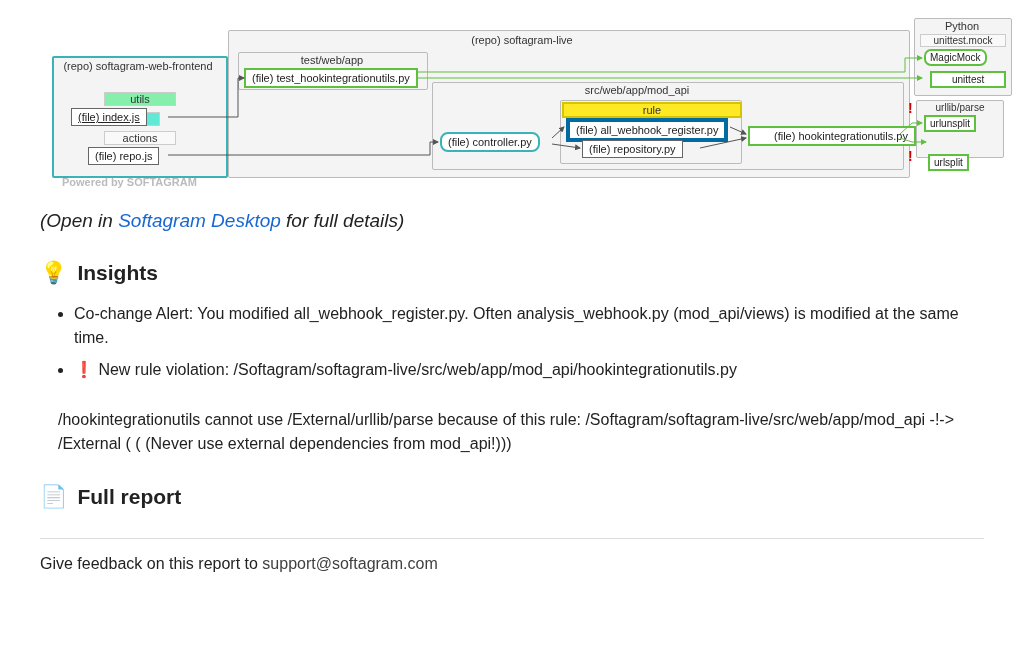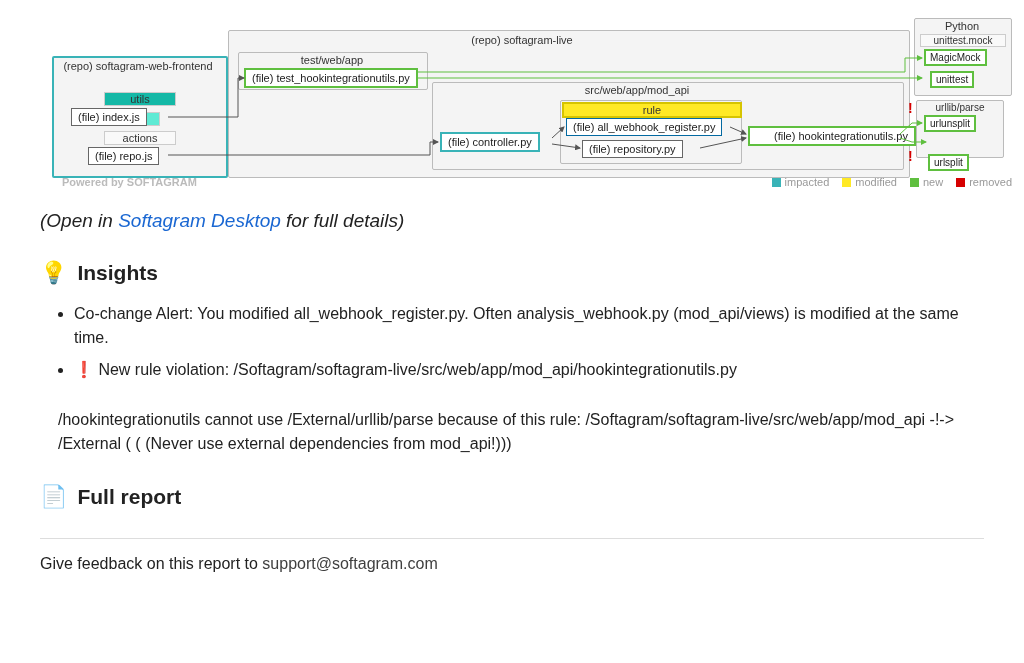--- a/index.html
+++ b/index.html
@@ -5,21 +5,21 @@
   html,body{margin:0;padding:0;font-family:-apple-system,BlinkMacSystemFont,"Segoe UI",Helvetica,Arial,sans-serif;color:#222;background:#fff;}
   body{width:1024px;}
   .diagram{position:relative;width:1024px;height:190px;}
   .box{position:absolute;border:1px solid #999;background:#fff;font-size:11px;text-align:center;border-radius:2px;}
   .outer{background:#f4f4f4;border:1px solid #bbb;}
   .hdr{position:absolute;font-size:11px;text-align:center;color:#333;}
   .node{position:absolute;border:1px solid #666;background:#fff;font-size:11px;padding:2px 6px;white-space:nowrap;}
   .teal{border:2px solid #39b3b7;}
   .greenb{border:2px solid #5fbf3f;}
   .yellowbg{background:#ffe925;border:2px solid #d6c400;}
-  .yellowb{border:1px solid #0369a1;}
+  .yellowb{border:4px solid #0369a1;}
   .excl{position:absolute;color:#d60000;font-weight:bold;font-size:14px;}
   .powered{position:absolute;font-size:11px;color:#bbb;font-weight:600;}
   .legend{position:absolute;font-size:11px;}
   .lg{display:inline-flex;align-items:center;margin-left:10px;color:#999;}
   .sq{display:inline-block;width:9px;height:9px;margin-right:4px;}
   .content{padding:0 40px 20px 40px;}
   .open-in{font-style:italic;font-size:19px;margin:20px 0 28px 0;}
   .open-in a{color:#1a67d2;text-decoration:none;}
   h2{font-size:21px;margin:0 0 16px 0;display:flex;align-items:center;}
   h2 .ico{margin-right:10px;font-size:22px;}
@@ -33,48 +33,48 @@
   svg.arrows{position:absolute;left:0;top:0;pointer-events:none;}
 </style>
 </head>
 <body>
 
 <div class="diagram">
 
   <div class="box outer teal" style="left:52px;top:56px;width:172px;height:118px;"></div>
   <div class="hdr" style="left:54px;top:60px;width:168px;">(repo) softagram-web-frontend</div>
   <div class="hdr" style="left:88px;top:76px;width:70px;border:1px solid #ccc;background:#5eead4;margin-top:36px;">src</div>
-  <div class="hdr" style="left:104px;top:92px;width:70px;border:1px solid #ccc;background:#14b8a6;">utils</div>
-  <div class="node" style="left:71px;top:108px;">(file) index.js</div>
+  <div class="hdr" style="left:104px;top:92px;width:70px;border:1px solid #ccc;background:#86efac;">utils</div>
+  <div class="node" style="left:71px;top:108px;text-decoration:underline;">(file) index.js</div>
   <div class="hdr" style="left:104px;top:131px;width:70px;border:1px solid #ccc;background:#f9f9f9;">actions</div>
   <div class="node" style="left:88px;top:147px;">(file) repo.js</div>
 
   <div class="box outer" style="left:228px;top:30px;width:680px;height:146px;"></div>
   <div class="hdr" style="left:228px;top:34px;width:588px;">(repo) softagram-live</div>
 
   <div class="box outer" style="left:238px;top:52px;width:188px;height:36px;"></div>
   <div class="hdr" style="left:238px;top:54px;width:188px;">test/web/app</div>
   <div class="node greenb" style="left:244px;top:68px;">(file) test_hookintegrationutils.py</div>
 
   <div class="box outer" style="left:432px;top:82px;width:470px;height:86px;"></div>
   <div class="hdr" style="left:432px;top:84px;width:410px;">src/web/app/mod_api</div>
 
   <div class="box outer" style="left:560px;top:100px;width:180px;height:62px;"></div>
   <div class="hdr yellowbg" style="left:562px;top:102px;width:176px;">rule</div>
 
-  <div class="node teal" style="left:440px;top:132px;">(file) controller.py</div>
+  <div class="node teal" style="left:440px;top:132px;border-radius:8px;">(file) controller.py</div>
   <div class="node yellowb" style="left:566px;top:118px;">(file) all_webhook_register.py</div>
   <div class="node" style="left:582px;top:140px;">(file) repository.py</div>
   <div class="node greenb" style="left:748px;top:126px;padding-left:24px;">(file) hookintegrationutils.py</div>
 
   <div class="box outer" style="left:914px;top:18px;width:96px;height:76px;"></div>
   <div class="hdr" style="left:914px;top:20px;width:96px;">Python</div>
   <div class="hdr" style="left:920px;top:34px;width:84px;border:1px solid #ccc;background:#f9f9f9;font-size:10px;">unittest.mock</div>
-  <div class="node greenb" style="left:924px;top:49px;font-size:10px;padding:1px 4px;">MagicMock</div>
-  <div class="node greenb" style="left:930px;top:71px;font-size:10px;padding:1px 4px;">unittest</div>
+  <div class="node greenb" style="left:924px;top:49px;font-size:10px;padding:1px 4px;border-radius:7px;">MagicMock</div>
+  <div class="node greenb" style="left:930px;top:71px;font-size:10px;padding:1px 20px;">unittest</div>
 
   <div class="box outer" style="left:916px;top:100px;width:86px;height:56px;"></div>
   <div class="hdr" style="left:916px;top:102px;width:88px;font-size:10px;">urllib/parse</div>
   <div class="node greenb" style="left:924px;top:115px;font-size:10px;padding:1px 4px;">urlunsplit</div>
   <div class="node greenb" style="left:928px;top:134px;font-size:10px;padding:1px 4px;margin-top:20px;">urlsplit</div>
 
   <div class="excl" style="left:908px;top:100px;">!</div>
   <div class="excl" style="left:908px;top:148px;">!</div>
 
   <svg class="arrows" width="1024" height="190">
@@ -92,38 +92,20 @@
     <path d="M552,144 L580,148" stroke="#555" fill="none" marker-end="url(#ah)"></path>
     <path d="M730,127 L746,134" stroke="#555" fill="none" marker-end="url(#ah)"></path>
     <path d="M700,148 L746,138" stroke="#555" fill="none" marker-end="url(#ah)"></path>
     <path d="M418,78 L912,78 L922,78" stroke="#5fbf3f" fill="none" marker-end="url(#ahg)"></path>
     <path d="M418,72 L905,72 L905,58 L922,58" stroke="#5fbf3f" fill="none" marker-end="url(#ahg)"></path>
     <path d="M900,134 L912,123 L922,123" stroke="#5fbf3f" fill="none" marker-end="url(#ahg)"></path>
     <path d="M900,138 L912,142 L926,142" stroke="#5fbf3f" fill="none" marker-end="url(#ahg)"></path>
   </svg>
 
   <div class="powered" style="left:62px;top:176px;">Powered by SOFTAGRAM</div>
-  <div class="legend" style="right:12px;top:176px;">
-    <span class="lg">
-        <span class="sq" style="background:#39b3b7;"></span>
-        <span>impacted</span>
-      </span>
-    <span class="lg">
-        <span class="sq" style="background:#ffe925;"></span>
-        <span>modified</span>
-      </span>
-    <span class="lg">
-        <span class="sq" style="background:#5fbf3f;"></span>
-        <span>new</span>
-      </span>
-    <span class="lg">
-        <span class="sq" style="background:#d60000;"></span>
-        <span>removed</span>
-      </span>
-  </div>
 </div>
 
 <div class="content">
   <div class="open-in">
     <span>(Open in </span><a href="#">Softagram Desktop</a><span> for full details)</span>
   </div>
 
   <h2>
       <span class="ico">💡</span>
       <span>Insights</span>

